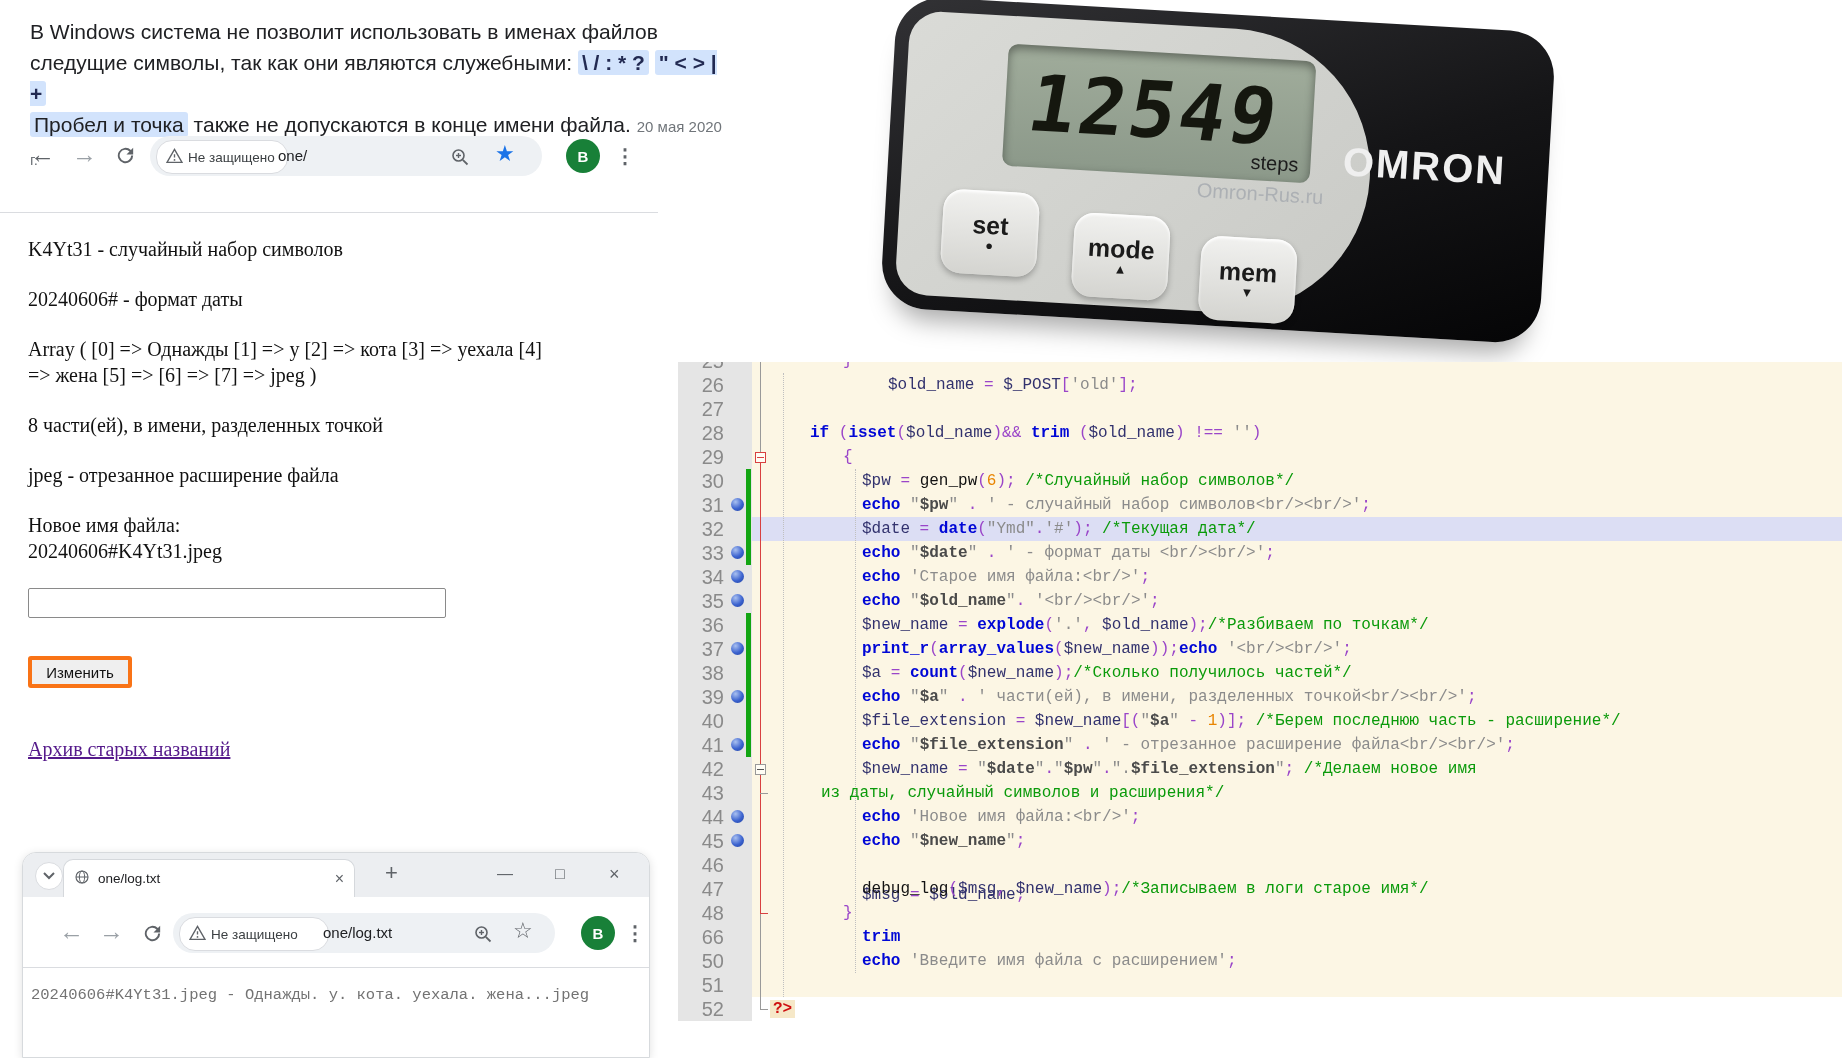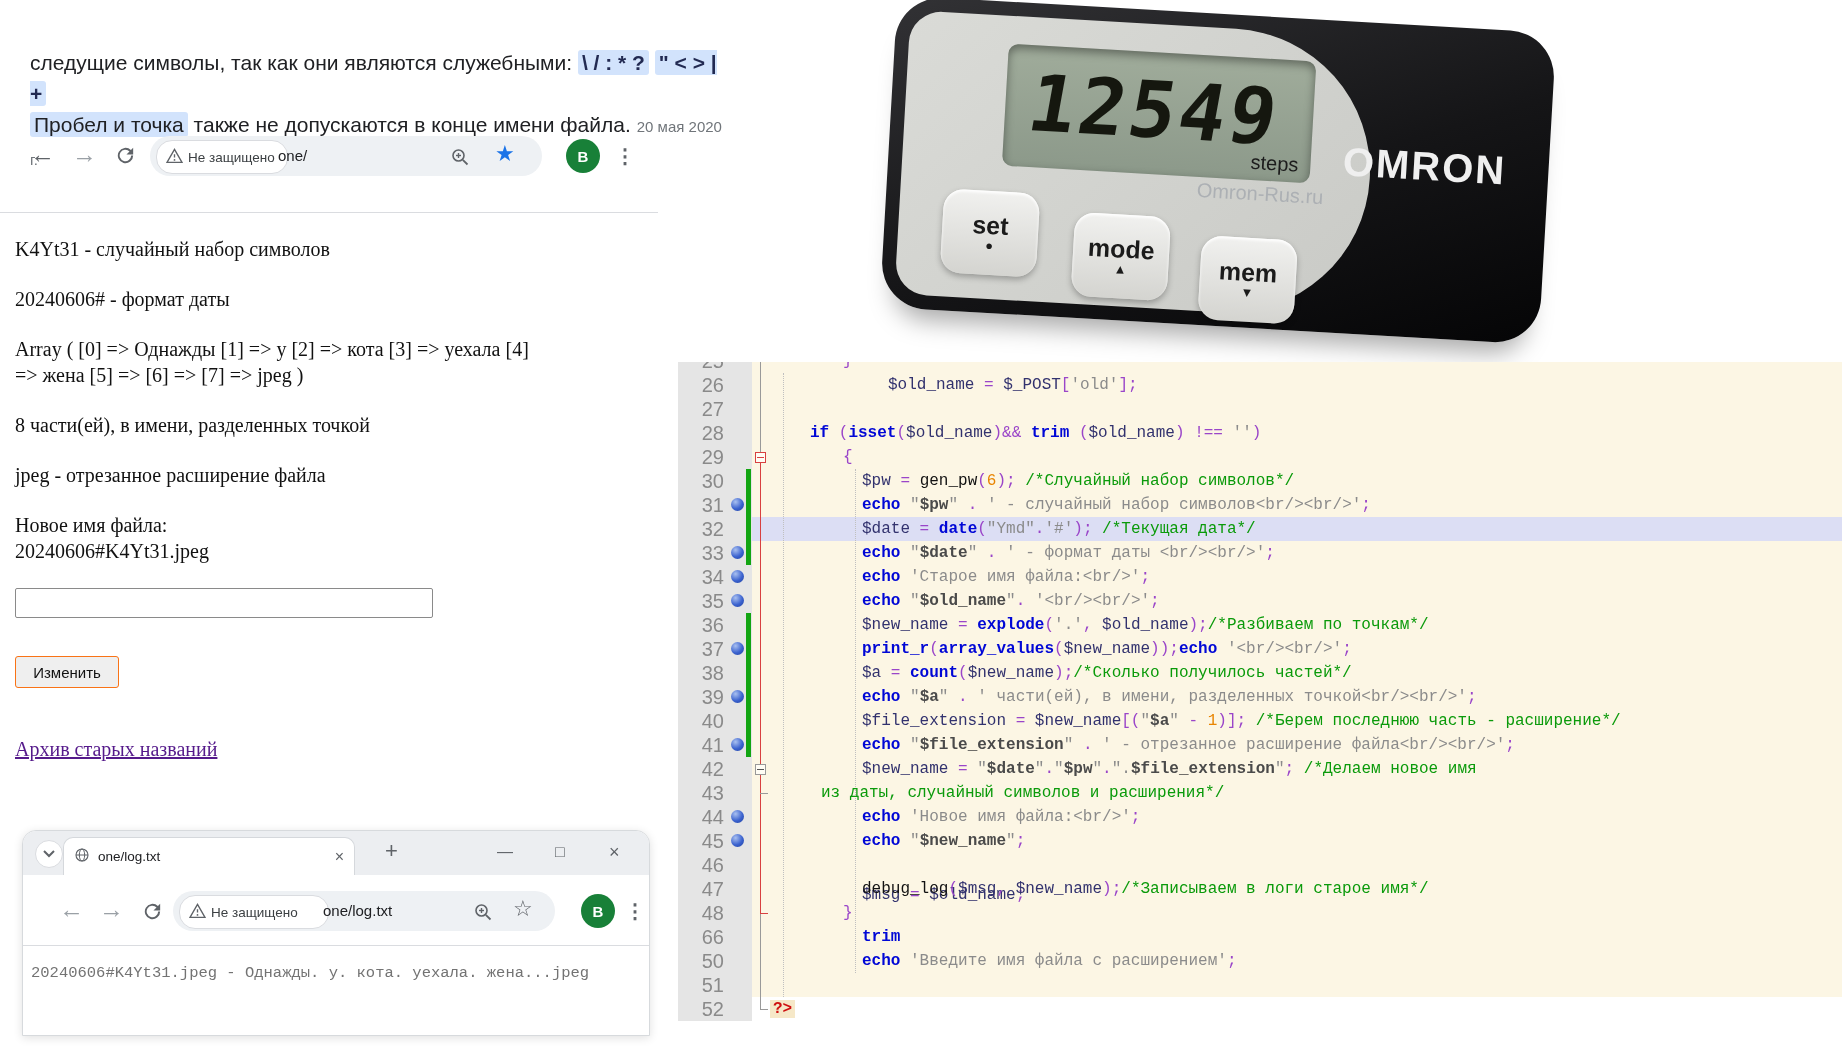--- a/index.html
+++ b/index.html
@@ -20,32 +20,32 @@
         font-size:13.5px;color:#3c4043;}
   .urltext{position:absolute;font-size:15px;color:#202124;white-space:nowrap;}
   .avatar{position:absolute;width:34px;height:34px;border-radius:50%;background:#188038;color:#fff;
           font-size:15px;font-weight:bold;display:flex;align-items:center;justify-content:center;}
   .dots{position:absolute;color:#5f6368;font-size:20px;font-weight:bold;line-height:20px;}
   .star-filled{position:absolute;color:#1a73e8;font-size:22px;line-height:22px;}
   .star-outline{position:absolute;color:#5f6368;font-size:22px;line-height:22px;}
   .divider{position:absolute;height:1px;background:#dadce0;}
 
   
-  #page{position:absolute;left:15px;top:236px;width:515px;
+  #page{position:absolute;left:28px;top:236px;width:515px;
         font-family:"Liberation Serif","DejaVu Serif",serif;font-size:20px;line-height:26px;color:#111;}
   #page p{margin:0 0 24px 0;}
   #page input{display:block;width:418px;height:30px;border:1px solid #8a8a8a;border-radius:2px;
               margin:0;background:#fff;font-size:16px;padding:0 6px;box-sizing:border-box;}
   #page button{display:block;margin-top:38px;width:104px;height:32px;background:#efefef;
-               border:1px solid #f97316;border-radius:3px;font-family:"Liberation Sans",sans-serif;
+               border:4px solid #f97316;border-radius:3px;font-family:"Liberation Sans",sans-serif;
                font-size:15px;color:#111;}
   #page a{display:inline-block;margin-top:48px;color:#551A8B;text-decoration:underline;}
 
   
-  #win2{position:absolute;left:22px;top:830px;width:628px;height:206px;background:#fff;
+  #win2{position:absolute;left:22px;top:852px;width:628px;height:206px;background:#fff;
         border:1px solid #d7dadd;border-radius:14px 14px 0 0;box-shadow:0 2px 10px rgba(0,0,0,.12);
         box-sizing:border-box;}
   #win2 .strip{position:absolute;left:0;top:0;right:0;height:44px;background:#eceef1;border-radius:13px 13px 0 0;}
   #win2 .chev{position:absolute;left:12px;top:9px;width:26px;height:26px;border-radius:50%;
               background:#fff;border:1px solid #dadce0;display:flex;align-items:center;justify-content:center;}
   #win2 .tab{position:absolute;left:40px;top:6px;width:292px;height:38px;background:#fff;
              border:1px solid #d5d8dc;border-bottom:none;border-radius:10px 10px 0 0;
              display:flex;align-items:center;padding:0 10px;box-sizing:border-box;gap:8px;}
   #win2 .tab .title{font-size:13.5px;color:#202124;flex:1;white-space:nowrap;overflow:hidden;}
   #win2 .tab .tclose{color:#5f6368;font-size:16px;}
@@ -116,21 +116,21 @@
   .tk-num{color:#e88400;}
   .tk-pln{color:#333;}
   .tk-tag{color:#cf1010;font-weight:bold;background:#f6e8c8;padding:0 3px;}
 </style>
 </head>
 <body>
 
 <div id="stage">
 
   <div id="snippet">
-    <br>
+    <span>В Windows система не позволит использовать в именах файлов</span><br>
     <span>следущие символы, так как они являются служебными: </span><span class="mark sym">\ / : * ?</span><span class="sym"> </span><span class="mark sym">" &lt; &gt; | +</span><br>
     <span class="mark">Пробел и точка</span><span> также не допускаются в конце имени файла.</span><span class="datenote">20 мая 2020 г.</span>
   </div>
 
   <div>
     <span class="tb-icon" style="left:30px;top:142px;color:#5f6368;">←</span>
     <span class="tb-icon" style="left:72px;top:142px;color:#9aa0a6;">→</span>
     <span class="tb-icon" style="left:114px;top:144px;"><svg width="23" height="23" viewBox="0 0 24 24">
           <path d="M17.65 6.35A8 8 0 1 0 20 12h-2.1a6 6 0 1 1-1.7-4.25L13 11h7V4z" fill="#5f6368"></path>
         </svg></span>

